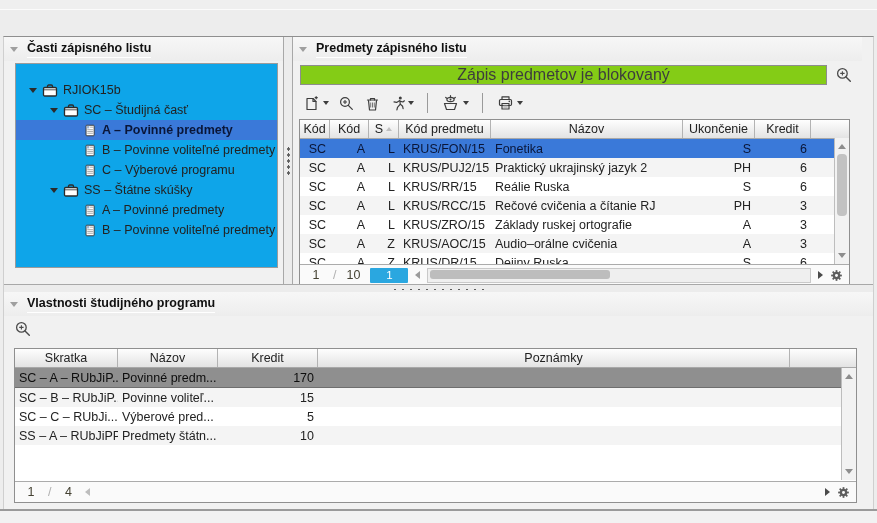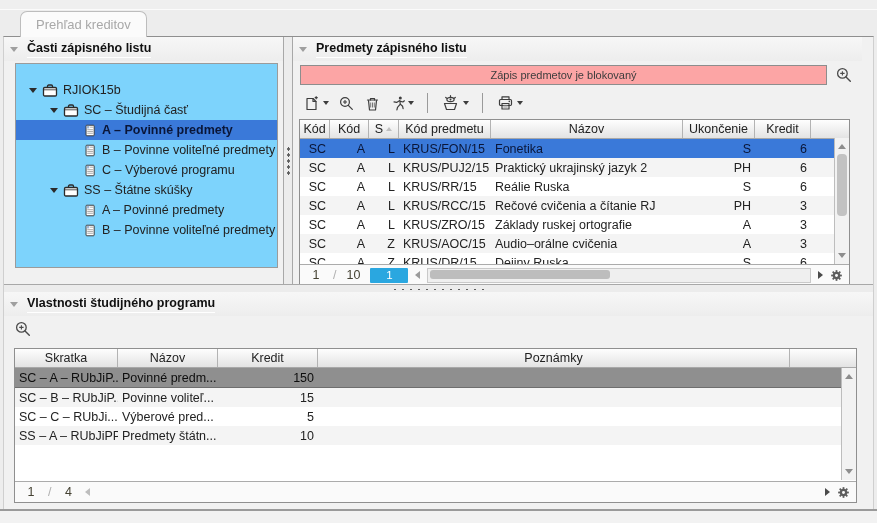--- a/index.html
+++ b/index.html
@@ -37,34 +37,34 @@
   .hdots{height:3px;width:96px;background-image:radial-gradient(#5c5c5c 1px, transparent 1.2px);background-size:8px 3px;}
   .bottom-panel{position:absolute;top:255px;left:0;right:0;bottom:0;}
 
   
   .panel-header{height:24px;display:flex;align-items:center;padding-left:6px;background:linear-gradient(#f7f7f7,#ededed);}
   .collapse-tri{width:0;height:0;border-left:4px solid transparent;border-right:4px solid transparent;
                 border-top:5px solid #9f9f9f;margin-right:9px;}
   .panel-title{font-weight:bold;font-size:12.5px;color:#101010;border-bottom:1px solid #ffffff;padding-bottom:2px;}
 
   
-  .tree-box{position:absolute;top:26px;left:11px;width:263px;height:205px;background:#7dd3fc;border:1px solid #9b9b9b;
+  .tree-box{position:absolute;top:26px;left:11px;width:263px;height:205px;background:#0ea5e9;border:1px solid #9b9b9b;
             padding-top:16px;box-sizing:border-box;overflow:hidden;}
   .tree-row{height:20px;display:flex;align-items:center;white-space:nowrap;}
   .tree-row .arrow-slot{width:14px;display:flex;justify-content:center;}
   .tree-arrow{width:0;height:0;border-left:4px solid transparent;border-right:4px solid transparent;border-top:5px solid #2b2b2b;}
   .tree-icon{width:16px;height:15px;margin:0 5px 0 2px;flex:none;}
   .tree-label{font-size:12.5px;color:#222;}
   .tree-row.sel{background:#3a79d9;}
   .tree-row.sel .tree-label{color:#0a1638;font-weight:bold;}
 
   
   .banner-row{position:absolute;top:28px;left:7px;right:9px;height:20px;display:flex;align-items:center;}
-  .banner{flex:1;height:18px;line-height:18px;text-align:center;background:#fca5a5;border:1px solid #8d8d8d;
-          color:#3d3d3d;font-size:11px;}
+  .banner{flex:1;height:18px;line-height:18px;text-align:center;background:#84cc16;border:1px solid #8d8d8d;
+          color:#3d3d3d;font-size:16px;}
   .banner-zoom{margin-left:8px;flex:none;display:flex;}
   .toolbar{position:absolute;top:54px;left:8px;height:24px;display:flex;align-items:center;gap:5px;}
   .tb-item{display:flex;align-items:center;gap:2px;padding:1px 2px;}
   .tb-sep{width:1px;height:20px;background:#9a9a9a;margin:0 6px;}
   .caret-down{width:0;height:0;border-left:3.5px solid transparent;border-right:3.5px solid transparent;border-top:4.5px solid #3d3d3d;}
 
   
   .tablebox{position:absolute;background:#fff;border:1px solid #8f8f8f;overflow:hidden;}
   .grid{position:relative;}
   .grid-header{display:flex;height:18px;background:linear-gradient(#fefefe,#e3e3e3);border-bottom:1px solid #a8a8a8;}
@@ -107,23 +107,20 @@
   .zoom-row{position:absolute;top:28px;left:10px;display:flex;}
   svg{display:block;}
 </style>
 </head>
 <body>
 
 <div class="window">
   <div class="top-strip"></div>
 
   <div class="tabbar">
-    <div class="tab inactive">
-      <span>Prehľad kreditov</span>
-    </div>
   </div>
 
   <div class="content">
 
     <div class="upper">
 
       <div class="left-panel">
         <div class="panel-header">
           <span class="collapse-tri"></span>
           <span class="panel-title">Časti zápisného listu</span>
@@ -479,21 +476,21 @@
               </div>
               <div class="gh-cell" style="width: 472px;">
                 <span>Poznámky</span>
               </div>
               <div class="gh-cell gh-fill"></div>
             </div>
             <div class="grid-body" style="height: 112px;">
               <div class="grid-row sel-gray">
                 <div class="g-cell l" style="width: 103px;">SC – A – RUbJiP...</div>
                 <div class="g-cell l" style="width: 100px;">Povinné predm...</div>
-                <div class="g-cell c" style="width: 100px;">150</div>
+                <div class="g-cell c" style="width: 100px;">170</div>
                 <div class="g-cell l" style="width: 472px;"></div>
               </div>
               <div class="grid-row even">
                 <div class="g-cell l" style="width: 103px;">SC – B – RUbJiP...</div>
                 <div class="g-cell l" style="width: 100px;">Povinne voliteľ...</div>
                 <div class="g-cell c" style="width: 100px;">15</div>
                 <div class="g-cell l" style="width: 472px;"></div>
               </div>
               <div class="grid-row">
                 <div class="g-cell l" style="width: 103px;">SC – C – RUbJi...</div>

